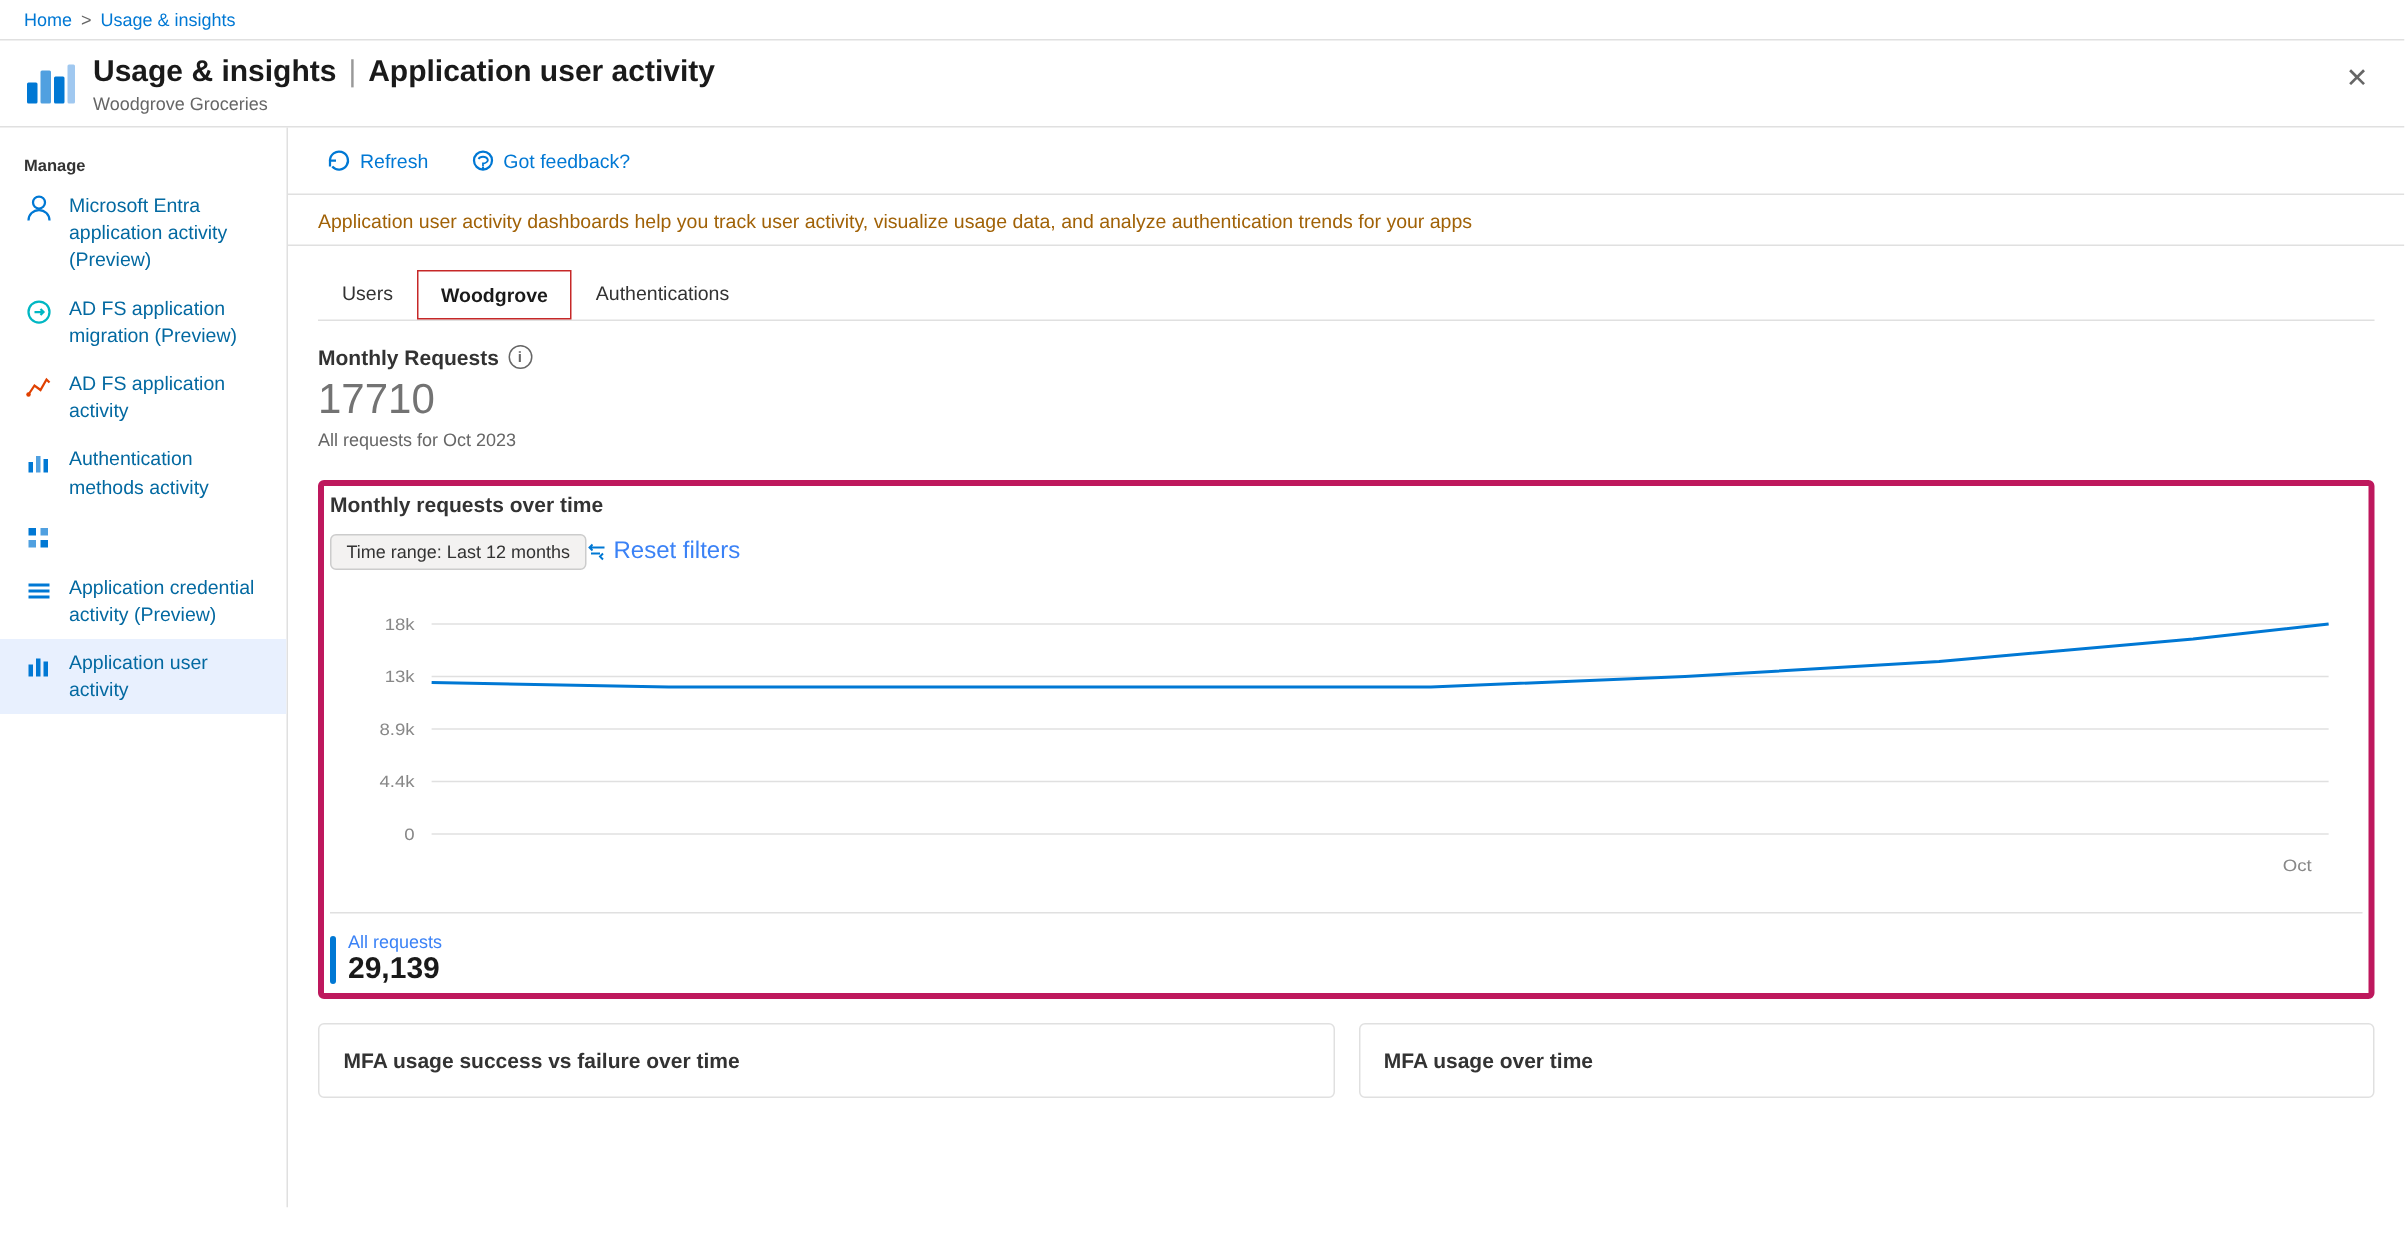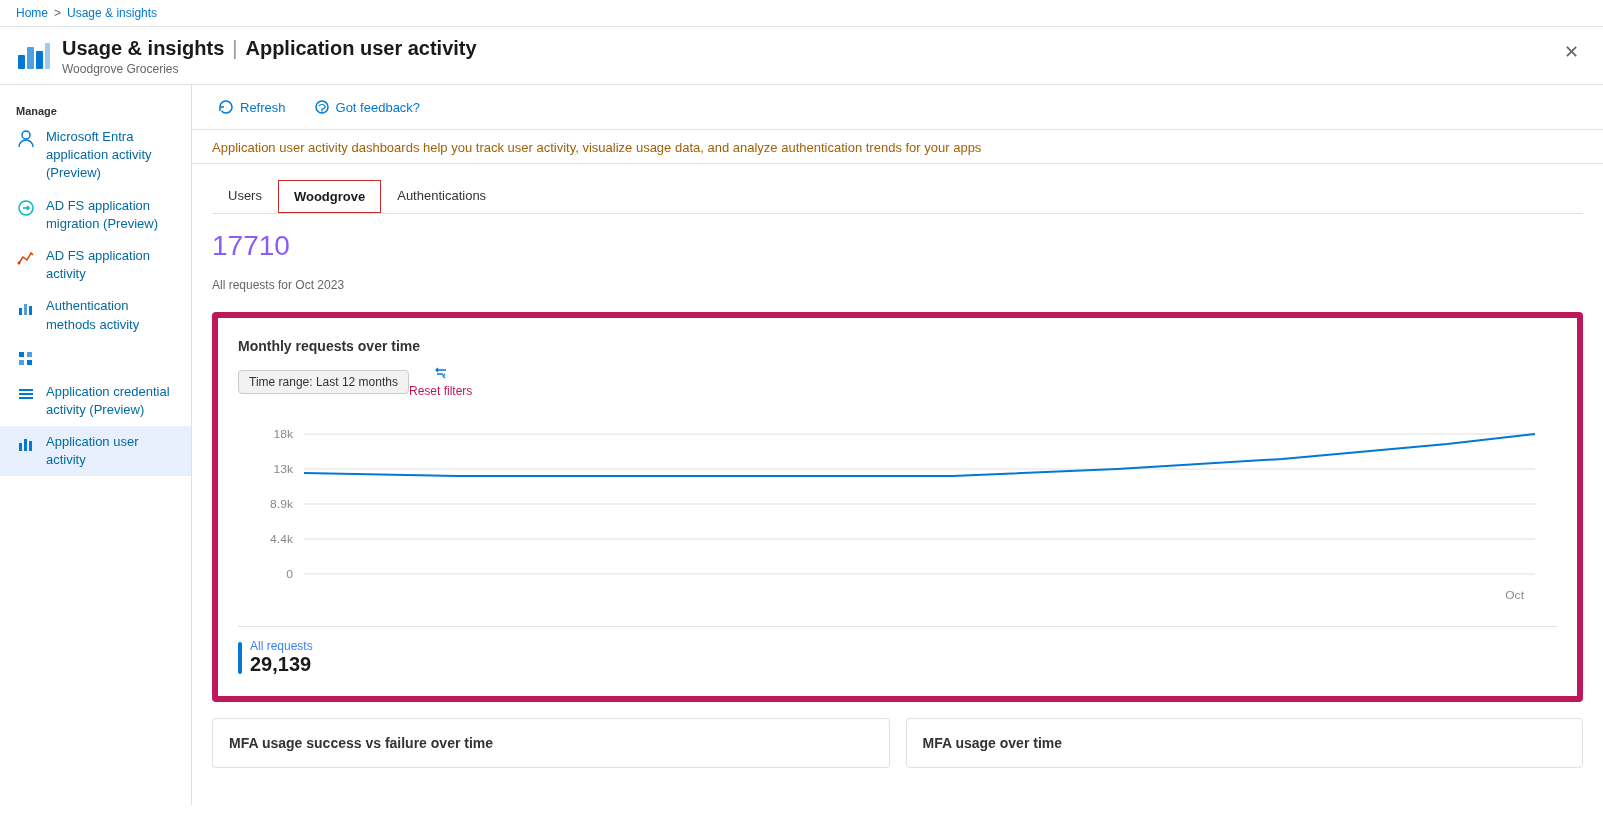--- a/index.html
+++ b/index.html
@@ -37,28 +37,28 @@
     .description-bar { padding: 10px 20px 8px; font-size: 13px; color: #a16207; border-bottom: 1px solid #e0e0e0; }
 
     .page-content { padding: 16px 20px; }
 
     .tabs { display: flex; gap: 0; border-bottom: 1px solid #e0e0e0; margin-bottom: 16px; }
     .tab { padding: 8px 16px; cursor: pointer; font-size: 13px; color: #333; border: none; background: none; border-bottom: 2px solid transparent; }
     .tab.active { color: #0078d4; border-bottom: 2px solid #0078d4; font-weight: 600; border: 1px solid #d32f2f; padding: 7px 15px; }
 
     .stats-section { margin-bottom: 20px; }
     .stats-title { font-size: 14px; font-weight: 600; color: #333; display: flex; align-items: center; gap: 6px; margin-bottom: 4px; }
-    .stats-number { font-size: 28px; font-weight: 300; color: #8b5cf6; margin-bottom: 16px; }
+    .stats-number { font-size: 28px; font-weight: 300; color: #737373; margin-bottom: 4px; }
     .stats-desc { font-size: 12px; color: #666; }
 
-    .chart-section { border: 6px solid #be185d; border-radius: 4px; padding: 20px; margin-bottom: 16px; }
+    .chart-section { border: 4px solid #be185d; border-radius: 4px; padding: 4px; margin-bottom: 16px; }
     .chart-section-title { font-size: 14px; font-weight: 600; margin-bottom: 12px; }
     .chart-filters { display: flex; align-items: center; gap: 0; margin-bottom: 16px; }
     .filter-pill { background: #f3f2f1; border: 1px solid #ccc; border-radius: 4px; padding: 4px 10px; font-size: 12px; cursor: pointer; }
-    .reset-filters { display: flex; align-items: center; gap: 4px; font-size: 12px; color: #be185d; cursor: pointer; background: none; border: none; flex-direction: column; }
+    .reset-filters { display: flex; align-items: center; gap: 4px; font-size: 16px; color: #3b82f6; cursor: pointer; background: none; border: none; }
 
     .chart-container { position: relative; width: 100%; height: 200px; }
     .chart-svg { width: 100%; height: 100%; }
 
     .chart-legend { margin-top: 12px; padding-top: 12px; border-top: 1px solid #e0e0e0; }
     .legend-item { display: flex; align-items: center; gap: 8px; }
     .legend-bar { width: 4px; height: 32px; background: #0078d4; border-radius: 2px; }
     .legend-text { font-size: 12px; color: #3b82f6; }
     .legend-number { font-size: 20px; font-weight: 600; color: #1a1a1a; }
 
@@ -211,20 +211,24 @@
         </button>
         <button class="tab active" style="border-color: #c62828; color: #1a1a1a; font-weight: 600;">
           <span>Woodgrove</span>
         </button>
         <button class="tab">
           <span>Authentications</span>
         </button>
       </div>
 
       <div class="stats-section">
+        <div class="stats-title">
+          <span>Monthly Requests</span>
+          <span class="info-icon">i</span>
+        </div>
         <div class="stats-number">17710</div>
         <div class="stats-desc">All requests for Oct 2023</div>
       </div>
 
       <div class="chart-section">
         <div class="chart-section-title">Monthly requests over time</div>
 
         <div class="chart-filters">
           <div class="filter-pill">Time range: Last 12 months</div>
           <button class="reset-filters">

